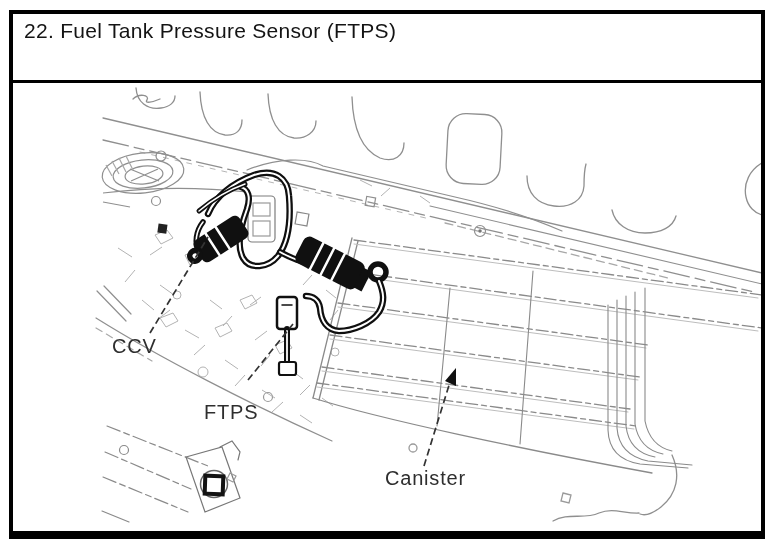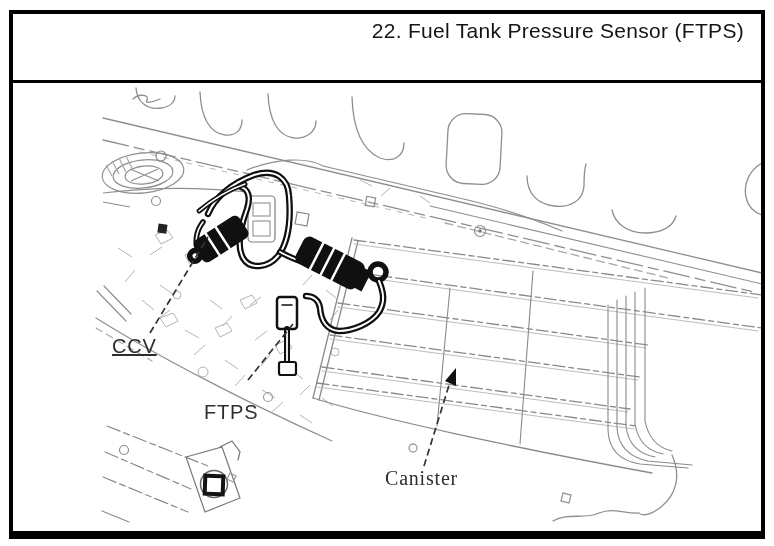--- a/index.html
+++ b/index.html
@@ -10,33 +10,33 @@
   .frame{
     position:absolute;left:9px;top:10px;width:756px;height:529px;
     box-sizing:border-box;border:4px solid #000;border-bottom-width:8px;
     background:#fff;
   }
   .separator{
     position:absolute;left:13px;top:80px;width:748px;height:3px;background:#000;
   }
   .legend{
     position:absolute;left:24px;top:17px;width:720px;color:#141414;
-    font-size:21px;letter-spacing:0.3px;line-height:28px;white-space:nowrap;text-align:right;
+    font-size:21px;letter-spacing:0.3px;line-height:28px;white-space:nowrap;
   }
   .legend div{height:28px;}
   .diagram-svg{
     position:absolute;left:13px;top:83px;width:748px;height:448px;
   }
   .callout{
     position:absolute;color:#2e2e2e;font-size:20px;letter-spacing:0.8px;
     white-space:nowrap;
   }
-  .callout.ccv{left:112px;top:335px;text-decoration:underline;}
+  .callout.ccv{left:112px;top:335px;}
   .callout.ftps{left:204px;top:381px;margin-top:20px;}
-  .callout.canister{left:385px;top:467px;font-family:Liberation Serif, serif;}
+  .callout.canister{left:385px;top:467px;}
 </style>
 </head>
 <body>
 
 <div class="page">
 
   <div class="frame"></div>
 
   <div class="legend">
     <div>22. Fuel Tank Pressure Sensor (FTPS)</div>

